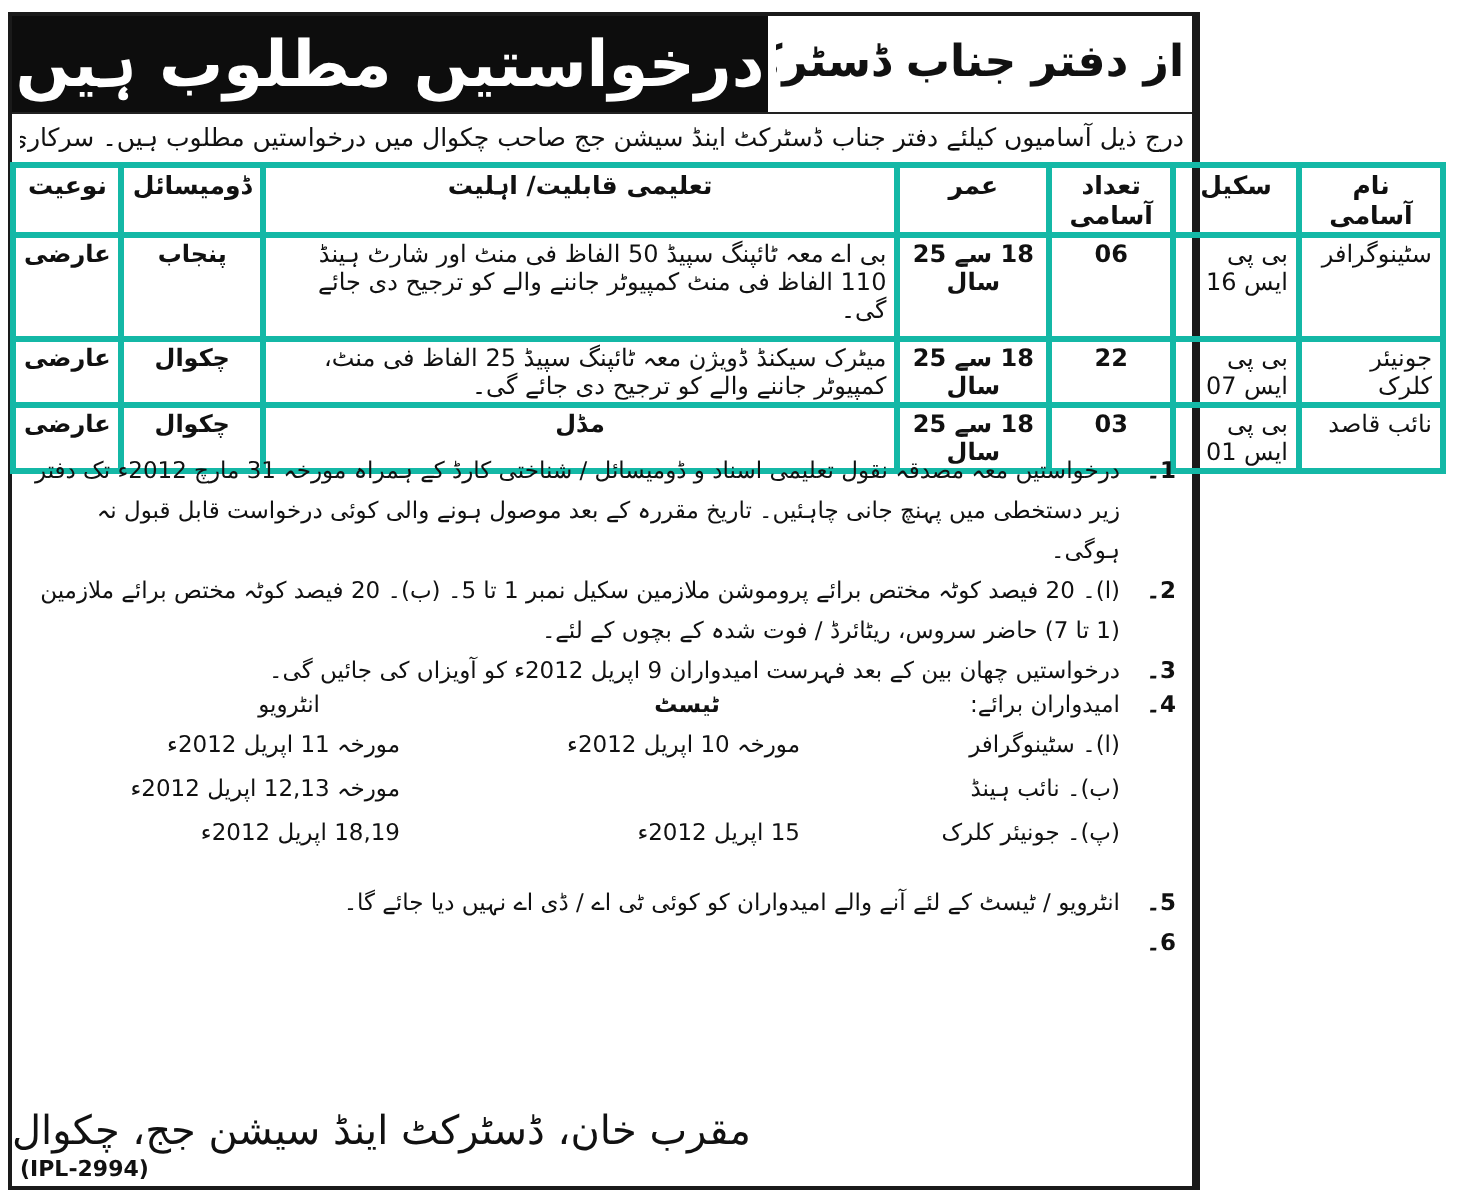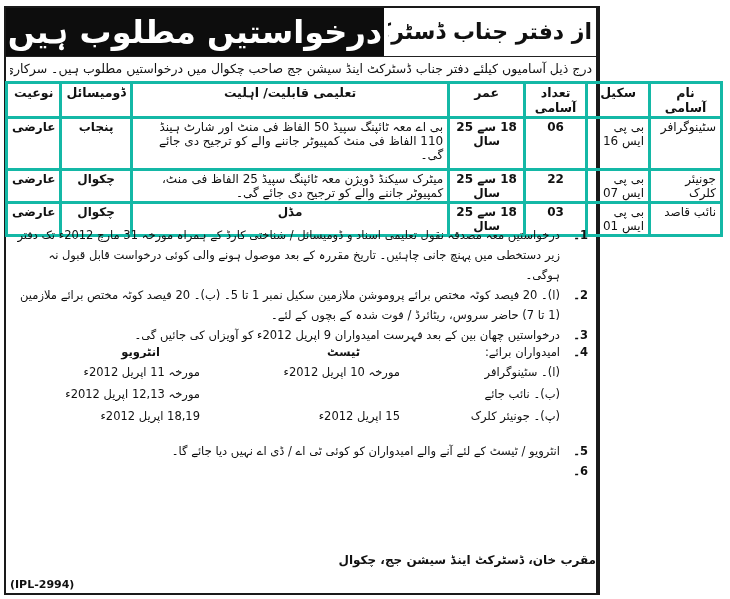--- a/index.html
+++ b/index.html
@@ -23,22 +23,22 @@
   table.posts td.q { text-align:right; }
   .clauses { position:absolute; left:8px; right:8px; top:217px; direction:rtl; font-size:11.5px; }
   .clause { position:relative; padding-right:28px; line-height:20px; text-align:right; }
   .clause .num { position:absolute; right:0; top:0; font-weight:bold; }
   .sched { position:relative; height:96px; direction:rtl; }
   .sched .row { position:absolute; right:28px; width:540px; height:20px; font-size:11.5px; }
   .sched .cell { position:absolute; top:0; white-space:nowrap; }
   .note { position:absolute; left:8px; right:8px; top:506px; direction:rtl; font-size:11.5px;
           line-height:20px; text-align:right; }
   .note b { font-size:13px; }
-  .sig { position:absolute; left:0; right:0; top:545px; text-align:right; direction:rtl;
-         font-size:12px; font-weight:bold; }
+  .sig { position:absolute; left:0; right:0; top:545px; text-align:left; direction:rtl;
+         font-size:20px; font-weight:normal; }
   .ref { position:absolute; left:4px; bottom:2px; font-size:11px; font-weight:bold; direction:ltr; }
 </style>
 </head>
 <body>
 
 <div class="frame">
 
   <div class="header">
     <div class="black">درخواستیں مطلوب ہیں</div>
     <div class="office">از دفتر جناب ڈسٹرکٹ اینڈ سیشن جج صاحب چکوال</div>
@@ -108,29 +108,29 @@
     <div class="clause">
       <span class="num">3۔</span>
       <span>درخواستیں چھان بین کے بعد فہرست امیدواران 9 اپریل 2012ء کو آویزاں کی جائیں گی۔</span>
     </div>
 
     <div class="sched">
       <span class="num" style="position:absolute;right:0;top:0;font-weight:bold">4۔</span>
       <div class="row" style="top:0">
         <span class="cell" style="right:0">امیدواران برائے:</span>
         <span class="cell" style="right:200px;font-weight:bold">ٹیسٹ</span>
-        <span class="cell" style="right:400px;font-weight:bold">انٹرویو</span>
+        <span class="cell" style="right:400px;font-weight:normal">انٹرویو</span>
       </div>
       <div class="row" style="top:20px">
         <span class="cell" style="right:0">(ا)۔ سٹینوگرافر</span>
         <span class="cell" style="right:160px">مورخہ 10 اپریل 2012ء</span>
         <span class="cell" style="right:360px">مورخہ 11 اپریل 2012ء</span>
       </div>
       <div class="row" style="top:42px">
-        <span class="cell" style="right:0">(ب)۔ نائب جائے</span>
+        <span class="cell" style="right:0">(ب)۔ نائب ہینڈ</span>
         <span class="cell" style="right:160px"></span>
         <span class="cell" style="right:360px">مورخہ 12,13 اپریل 2012ء</span>
       </div>
       <div class="row" style="top:64px">
         <span class="cell" style="right:0">(پ)۔ جونیئر کلرک</span>
         <span class="cell" style="right:160px">15 اپریل 2012ء</span>
         <span class="cell" style="right:360px">18,19 اپریل 2012ء</span>
       </div>
     </div>
 

